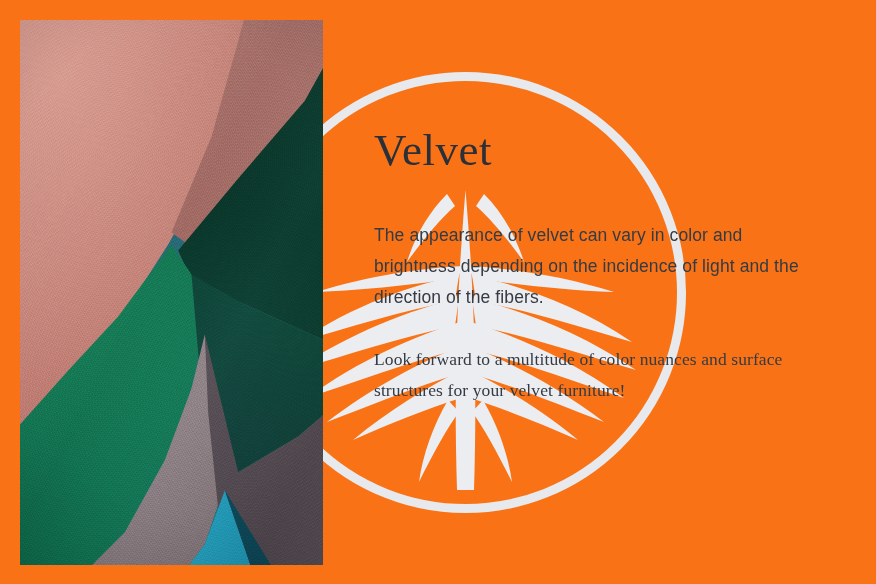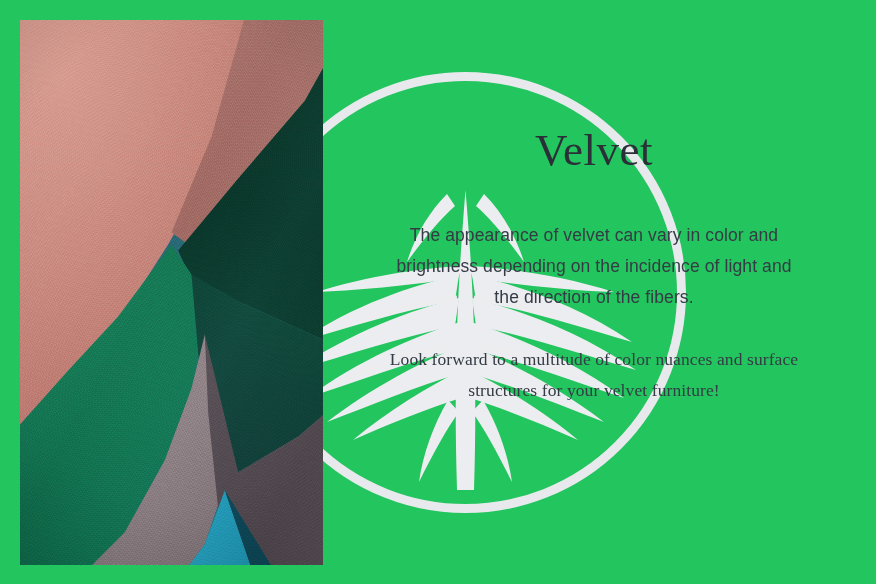--- a/index.html
+++ b/index.html
@@ -12,23 +12,22 @@
     height: 584px;
     background: #f2f3f5;
     font-family: "Liberation Sans", sans-serif;
     overflow: hidden;
   }
 
   .page {
     position: relative;
     width: 876px;
     height: 584px;
-    background: #22c55e;
+    background: #f97316;
     overflow: hidden;
-    text-align: center;
   }
 
   
   .watermark {
     position: absolute;
     left: 243px;
     top: 70px;
     width: 445px;
     height: 445px;
     pointer-events: none;
@@ -165,21 +164,21 @@
     font-size: 45px;
     font-weight: 400;
     line-height: 1.0;
     letter-spacing: 0.5px;
     color: #2b3038;
   }
   .body-block {
     margin-top: 47px;
   }
   .paragraph {
-    margin: 12px;
+    margin: 0;
     font-family: "Liberation Sans", sans-serif;
     font-size: 17.5px;
     line-height: 31px;
     letter-spacing: 0.1px;
     color: #343b44;
     font-weight: 400;
     max-width: 436px;
   }
   .paragraph + .paragraph {
     margin-top: 31px;

